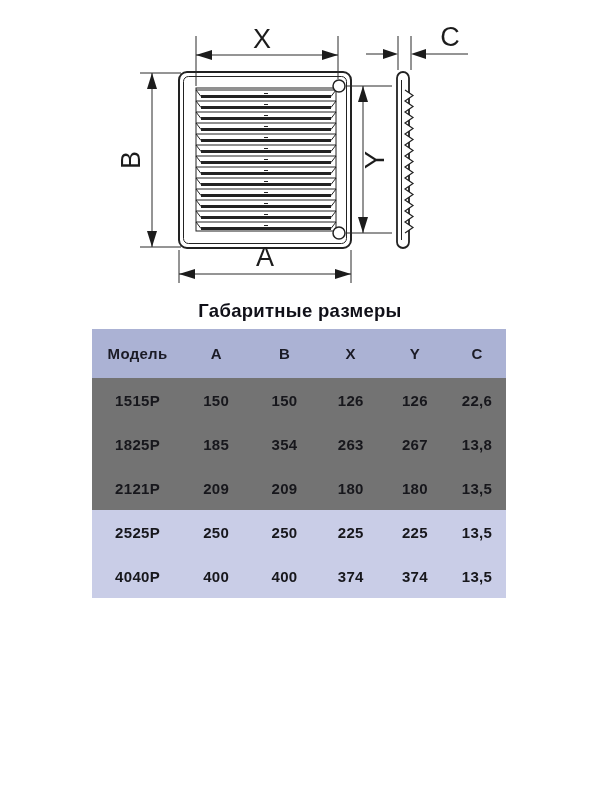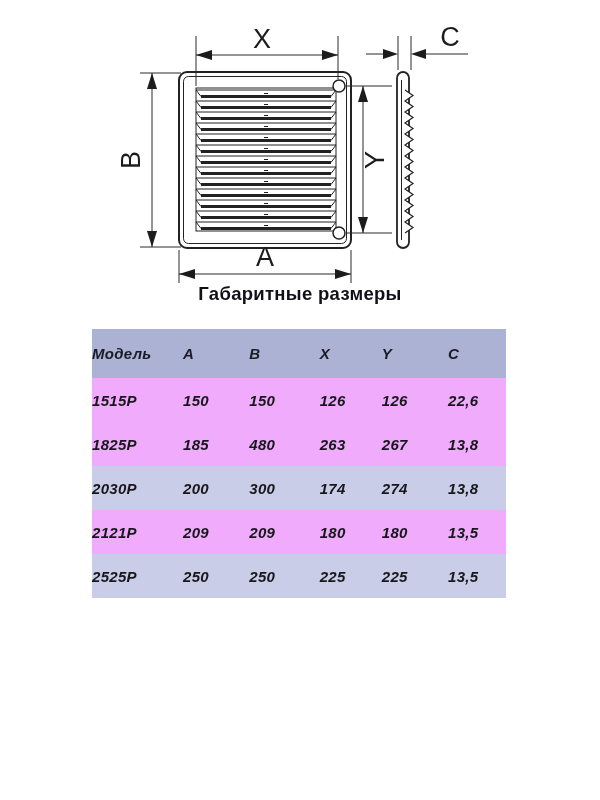--- a/index.html
+++ b/index.html
@@ -15,35 +15,35 @@
     color:var(--ink);
     position:relative;overflow:hidden;
   }
   .page{position:absolute;inset:0;background:#fff;}
   .diagram{position:absolute;left:0;top:0;width:600px;height:300px;}
   .diagram text{
     font-family:"Liberation Sans", sans-serif;
     font-size:27px;font-weight:500;fill:#1c1c1c;
   }
   .table-title{
-    position:absolute;left:0;top:283px;width:600px;
+    position:absolute;left:0;top:300px;width:600px;
     text-align:center;font-size:18.5px;font-weight:700;
     letter-spacing:.3px;color:#101018;
   }
   table.dim-table{
     position:absolute;left:92px;top:329px;width:414px;
     border-collapse:collapse;table-layout:fixed;
   }
   table.dim-table th,table.dim-table td{
-    text-align:left;vertical-align:middle;padding:0;
-    font-size:15px;letter-spacing:.3px;font-style:italic;
+    text-align:center;vertical-align:middle;padding:0;
+    font-size:15px;letter-spacing:.3px;
   }
   table.dim-table thead tr{height:49px;background:var(--header_bg);}
   table.dim-table th{font-weight:600;color:#1b1b26;}
-  table.dim-table tbody tr{height:44px;background:#f0abfc;}
+  table.dim-table tbody tr{height:44px;background:#737373;}
   table.dim-table tbody tr.stripe{background:var(--stripe_bg);}
   table.dim-table td{font-weight:700;color:#17171c;}
   col.c-model{width:22%;} col.c-a{width:16%;} col.c-b{width:17%;}
   col.c-x{width:15%;} col.c-y{width:16%;} col.c-c{width:14%;}
 </style>
 </head>
 <body>
 
 <div class="page">
 
@@ -160,44 +160,44 @@
         <td>1515Р</td>
         <td>150</td>
         <td>150</td>
         <td>126</td>
         <td>126</td>
         <td>22,6</td>
       </tr>
       <tr>
         <td>1825Р</td>
         <td>185</td>
-        <td>480</td>
+        <td>354</td>
         <td>263</td>
         <td>267</td>
-        <td>13,8</td>
-      </tr>
-      <tr class="stripe">
-        <td>2030Р</td>
-        <td>200</td>
-        <td>300</td>
-        <td>174</td>
-        <td>274</td>
         <td>13,8</td>
       </tr>
       <tr>
         <td>2121Р</td>
         <td>209</td>
         <td>209</td>
         <td>180</td>
         <td>180</td>
         <td>13,5</td>
       </tr>
       <tr class="stripe">
         <td>2525Р</td>
         <td>250</td>
         <td>250</td>
         <td>225</td>
         <td>225</td>
         <td>13,5</td>
       </tr>
+      <tr class="stripe">
+        <td>4040Р</td>
+        <td>400</td>
+        <td>400</td>
+        <td>374</td>
+        <td>374</td>
+        <td>13,5</td>
+      </tr>
     </tbody>
   </table>
 </div>
 
 </body></html>

